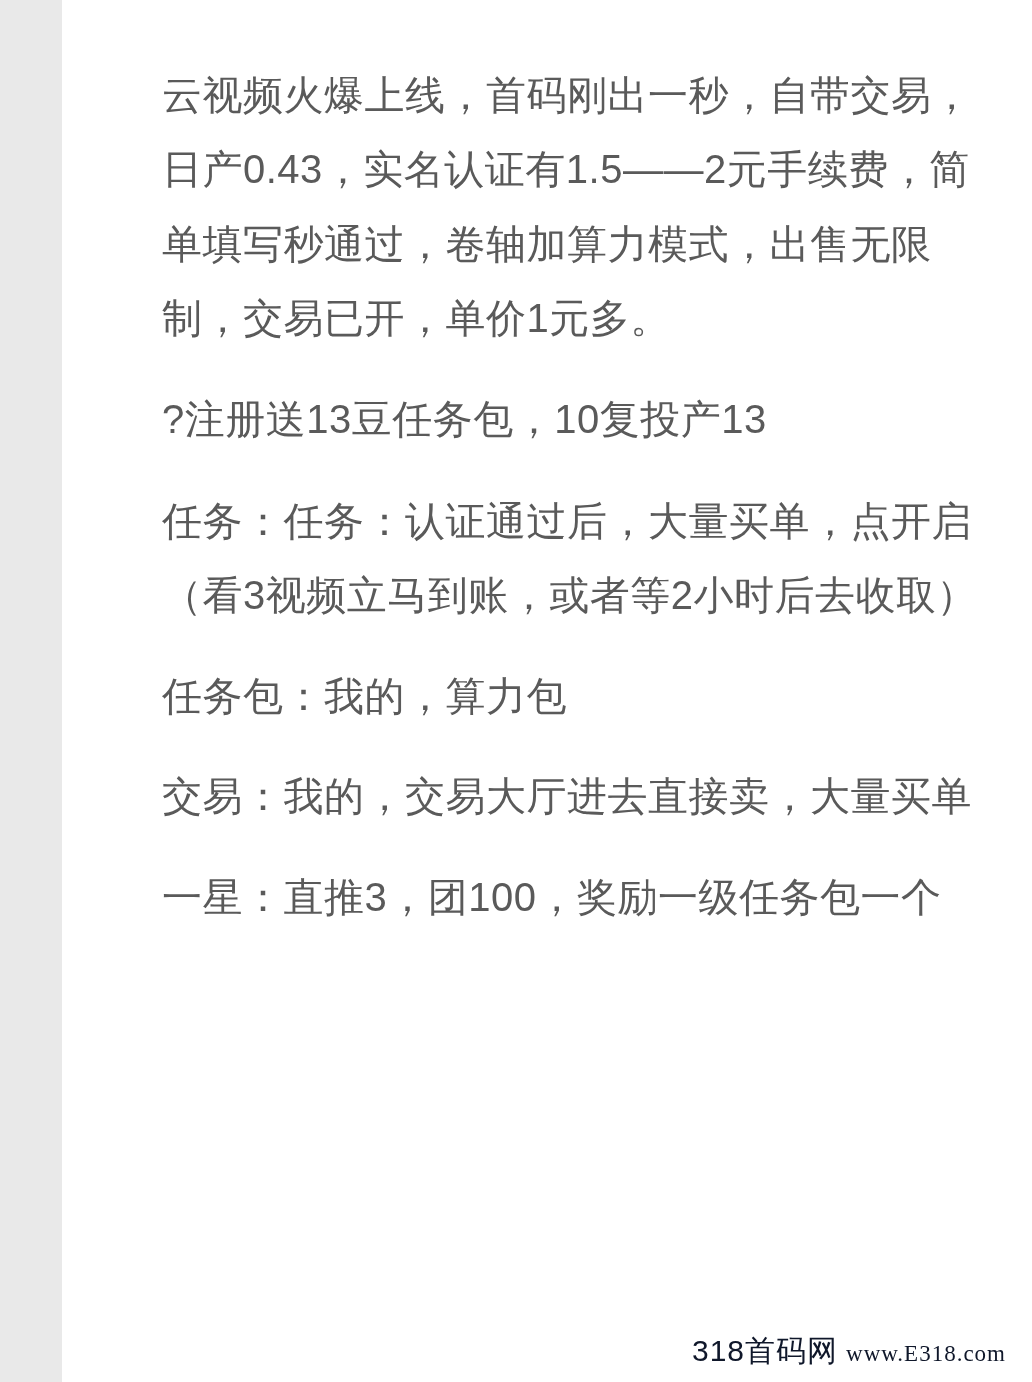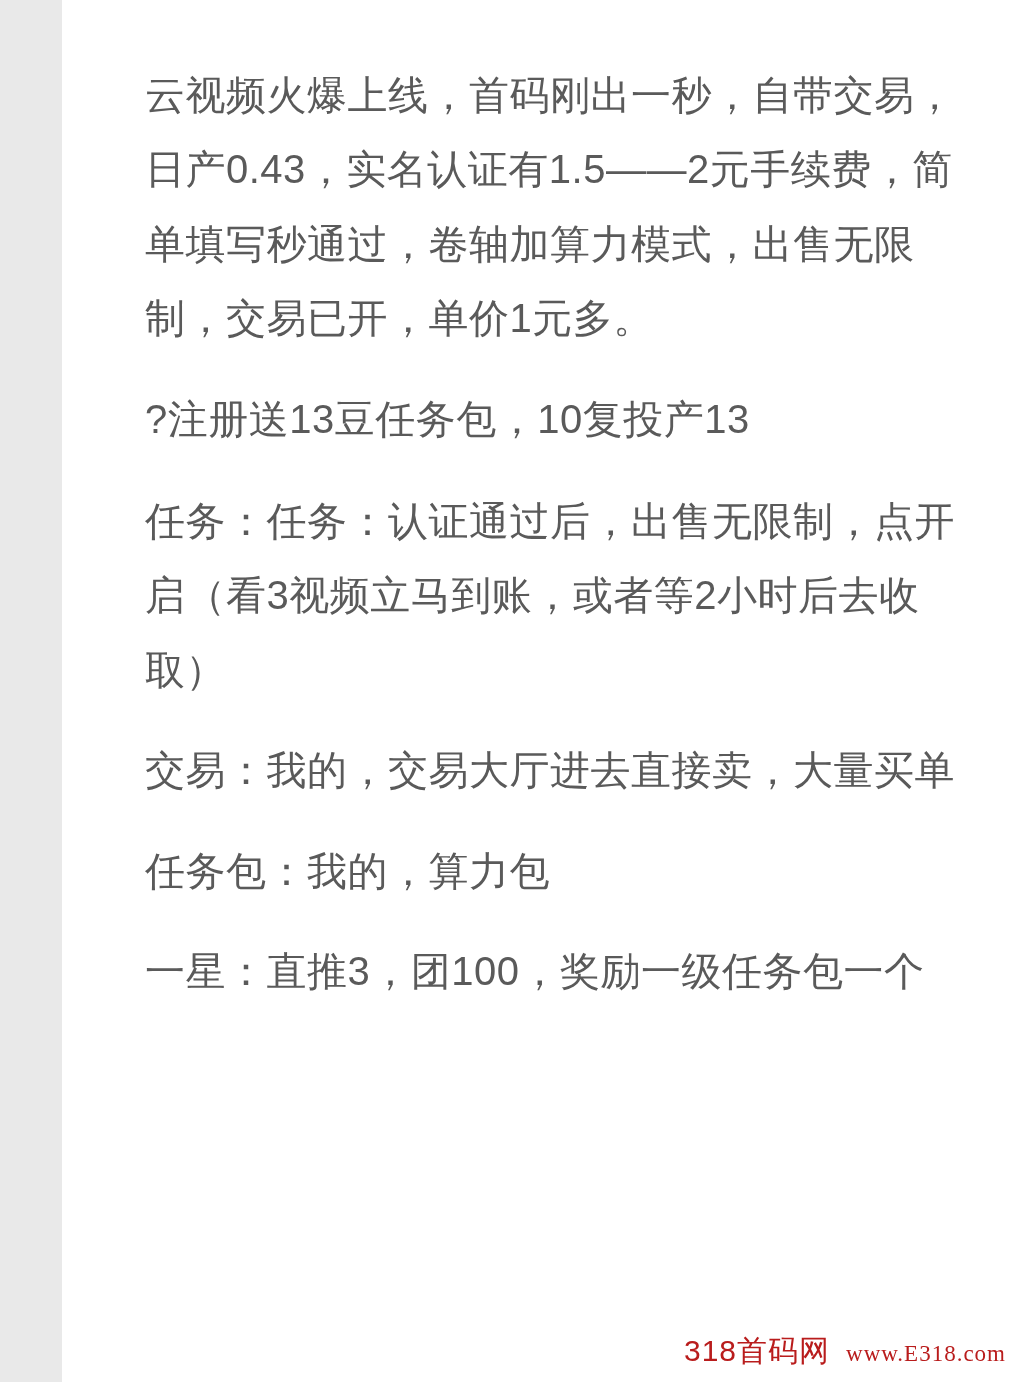--- a/index.html
+++ b/index.html
@@ -23,21 +23,21 @@
   .sheet {
     position: absolute;
     left: 62px;
     top: 0;
     width: 970px;
     height: 1382px;
     background: #ffffff;
   }
   .content {
     position: absolute;
-    left: 83px;
+    left: 100px;
     top: 58px;
     width: 830px;
   }
   .para {
     color: #5a5a5a;
     font-size: 40px;
     line-height: 1.86;
     letter-spacing: 0.5px;
     margin: 0 0 26px 0;
     font-weight: 400;
@@ -46,22 +46,22 @@
   }
   .para.tight {
     margin-bottom: 28px;
   }
   .watermark {
     position: absolute;
     right: 26px;
     bottom: 10px;
     display: flex;
     align-items: baseline;
-    gap: 16px;
-    color: #b91c1c;
+    gap: 8px;
+    color: #0f172a;
     white-space: nowrap;
   }
   .wm-cn {
     font-size: 30px;
     font-family: "Liberation Sans", "DejaVu Sans", sans-serif;
     letter-spacing: 1px;
   }
   .wm-en {
     font-size: 23px;
     font-family: "Liberation Serif", "DejaVu Serif", serif;
@@ -69,23 +69,23 @@
   }
 </style>
 </head>
 <body>
 
 <div class="page">
   <div class="sheet">
     <div class="content">
       <p class="para">云视频火爆上线，首码刚出一秒，自带交易，日产0.43，实名认证有1.5——2元手续费，简单填写秒通过，卷轴加算力模式，出售无限制，交易已开，单价1元多。</p>
       <p class="para tight">?注册送13豆任务包，10复投产13</p>
-      <p class="para">任务：任务：认证通过后，出售无限制，点开启（看3视频立马到账，或者等2小时后去收取）</p>
+      <p class="para">任务：任务：认证通过后，大量买单，点开启（看3视频立马到账，或者等2小时后去收取）</p>
+      <p class="para">任务包：我的，算力包</p>
       <p class="para">交易：我的，交易大厅进去直接卖，大量买单</p>
-      <p class="para">任务包：我的，算力包</p>
       <p class="para">一星：直推3，团100，奖励一级任务包一个</p>
     </div>
     <div class="watermark">
       <span class="wm-cn">318首码网</span>
       <span class="wm-en">www.E318.com</span>
     </div>
   </div>
 </div>
 
 </body></html>

